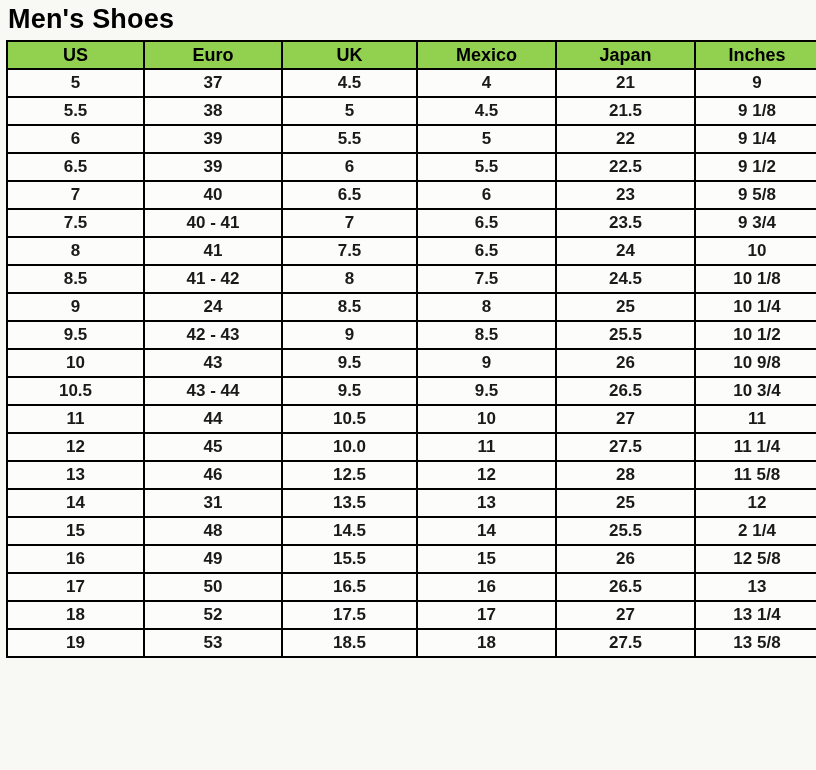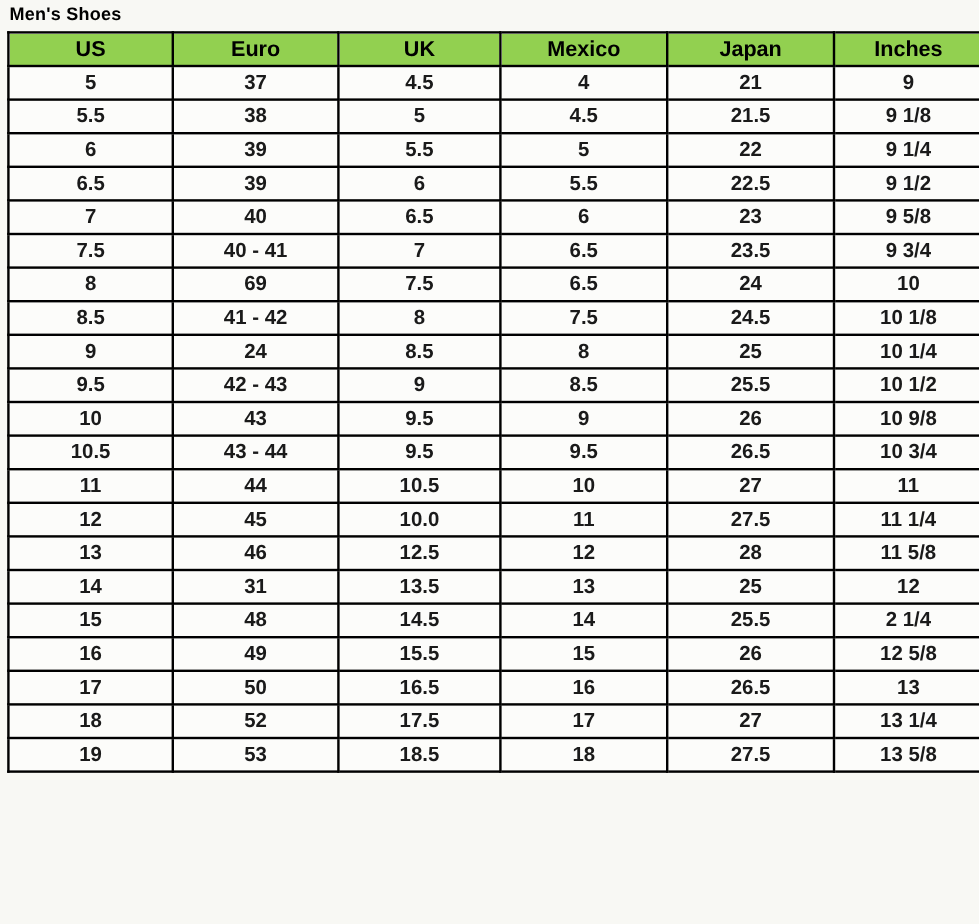--- a/index.html
+++ b/index.html
@@ -15,21 +15,21 @@
     padding: 0;
     width: 816px;
     height: 770px;
     background: var(--page-bg);
     font-family: "Liberation Sans", "DejaVu Sans", sans-serif;
     color: var(--text);
   }
   .page-title {
     margin: 0;
     padding: 4px 0 5px 8px;
-    font-size: 15px;
+    font-size: 27px;
     font-weight: bold;
     letter-spacing: 0.2px;
     color: #000;
   }
   table.size-chart {
     border-collapse: collapse;
     table-layout: fixed;
     margin-left: 6px;
     width: 812px;
   }
@@ -125,21 +125,21 @@
       <tr>
         <td>7.5</td>
         <td>40 - 41</td>
         <td>7</td>
         <td>6.5</td>
         <td>23.5</td>
         <td>9 3/4</td>
       </tr>
       <tr>
         <td>8</td>
-        <td>69</td>
+        <td>41</td>
         <td>7.5</td>
         <td>6.5</td>
         <td>24</td>
         <td>10</td>
       </tr>
       <tr>
         <td>8.5</td>
         <td>41 - 42</td>
         <td>8</td>
         <td>7.5</td>

